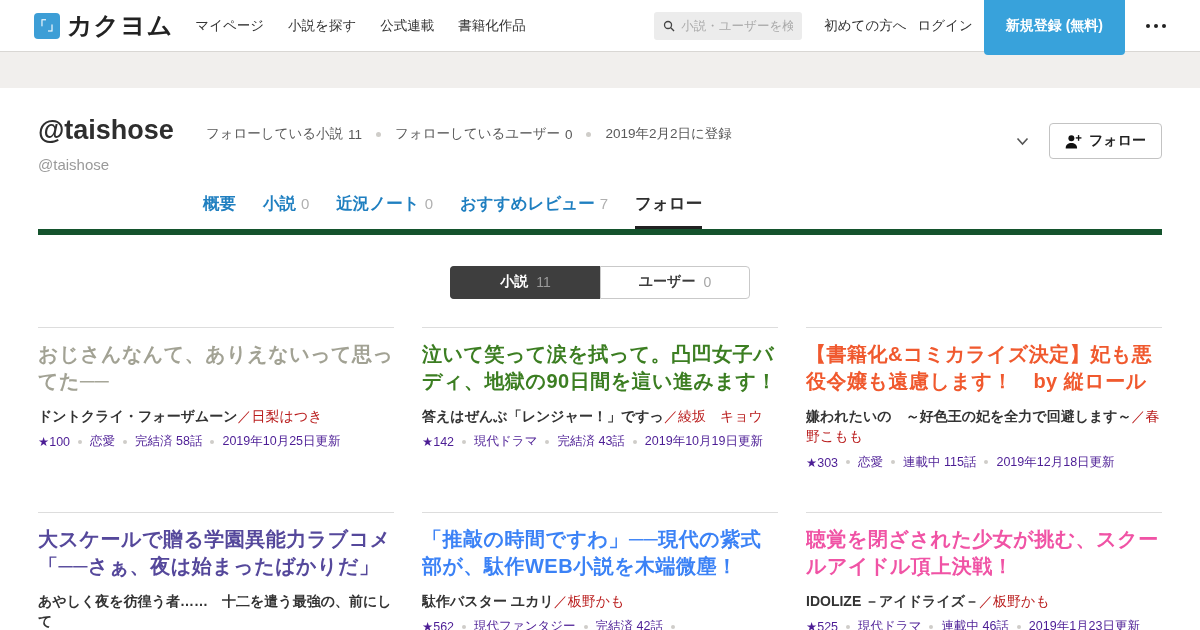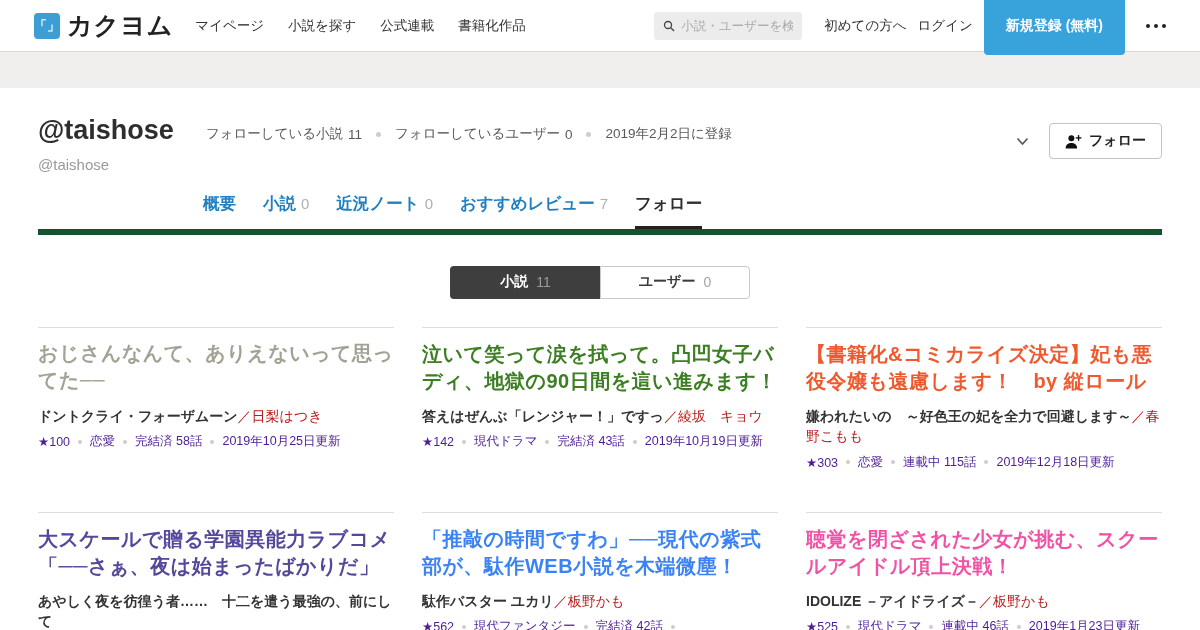--- a/index.html
+++ b/index.html
@@ -184,21 +184,21 @@
     </button>
     <button class="seg">
       <span>ユーザー</span>
       <span class="segcount">0</span>
     </button>
   </div>
 
   <div class="grid">
 
     <article class="card">
-      <h3 class="card-title" style="color: rgb(162, 162, 148); font-family: Liberation Mono, monospace;">おじさんなんて、ありえないって思ってた──</h3>
+      <h3 class="card-title" style="color: rgb(162, 162, 148);">おじさんなんて、ありえないって思ってた──</h3>
       <p class="byline">
         <span class="work">ドントクライ・フォーザムーン</span><span class="author">／日梨はつき</span>
       </p>
       <p class="meta">
         <span class="m">★100</span>
           <span class="m">恋愛</span>
           <span class="m">完結済 58話</span>
           <span class="m">2019年10月25日更新</span>
       </p>
     </article>

